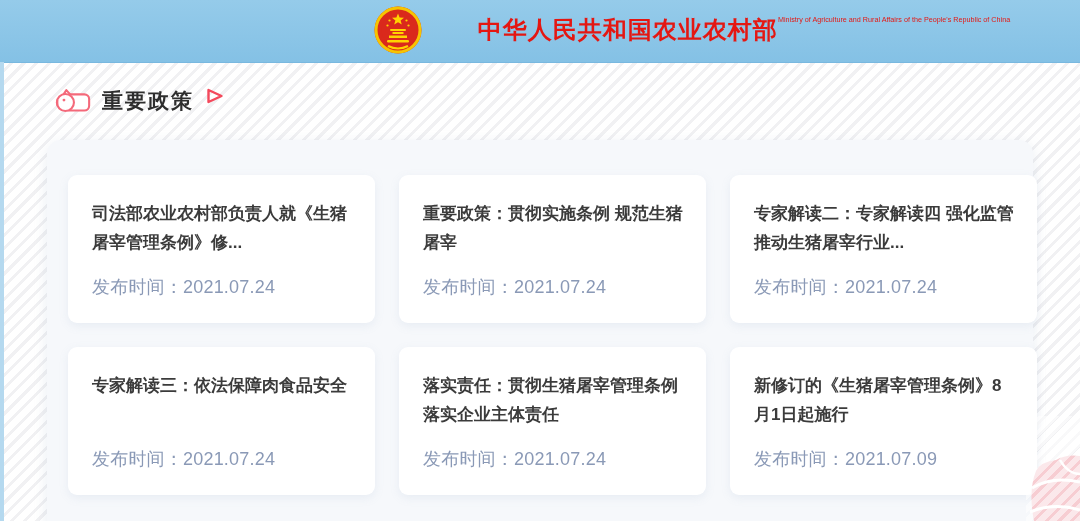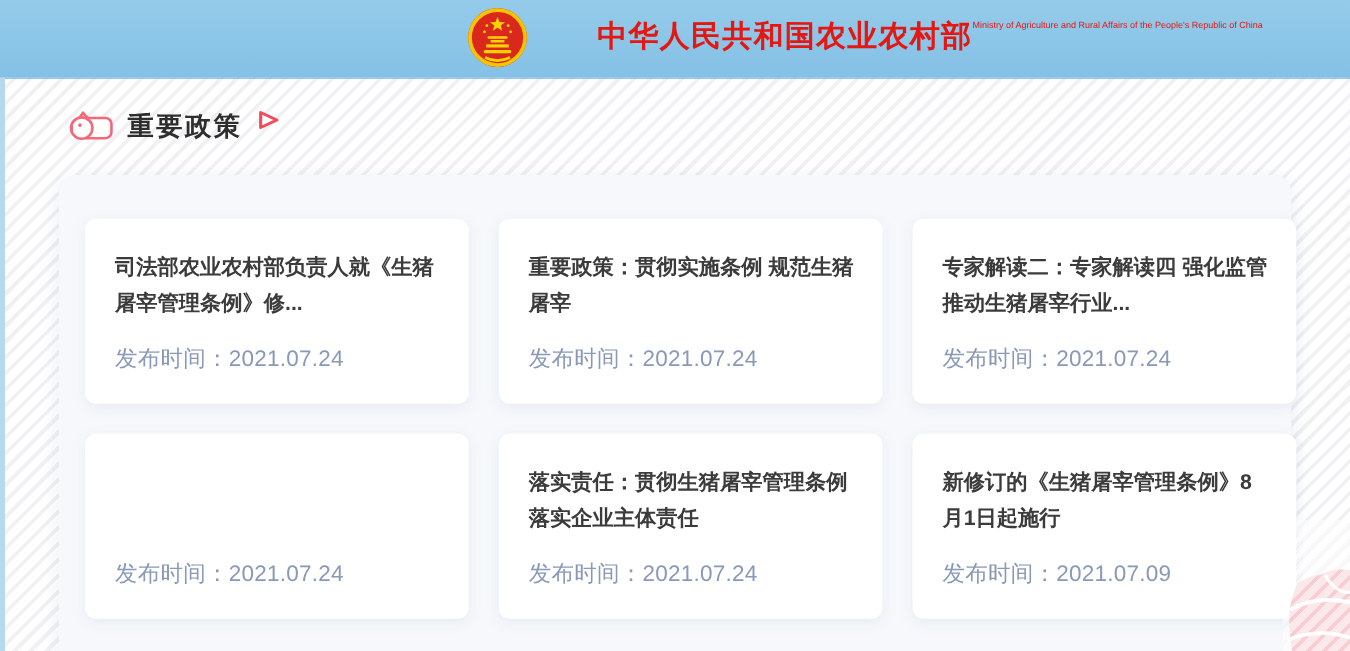--- a/index.html
+++ b/index.html
@@ -122,20 +122,21 @@
         <div class="card-title">重要政策：贯彻实施条例 规范生猪屠宰</div>
         <div class="card-date"><span>发布时间：</span><span>2021.07.24</span></div>
       </div>
 
       <div class="card">
         <div class="card-title">专家解读二：专家解读四 强化监管 推动生猪屠宰行业...</div>
         <div class="card-date"><span>发布时间：</span><span>2021.07.24</span></div>
       </div>
 
       <div class="card">
+        <div class="card-title">专家解读三：依法保障肉食品安全</div>
         <div class="card-date"><span>发布时间：</span><span>2021.07.24</span></div>
       </div>
 
       <div class="card">
         <div class="card-title">落实责任：贯彻生猪屠宰管理条例 落实企业主体责任</div>
         <div class="card-date"><span>发布时间：</span><span>2021.07.24</span></div>
       </div>
 
       <div class="card">
         <div class="card-title">新修订的《生猪屠宰管理条例》8月1日起施行</div>

